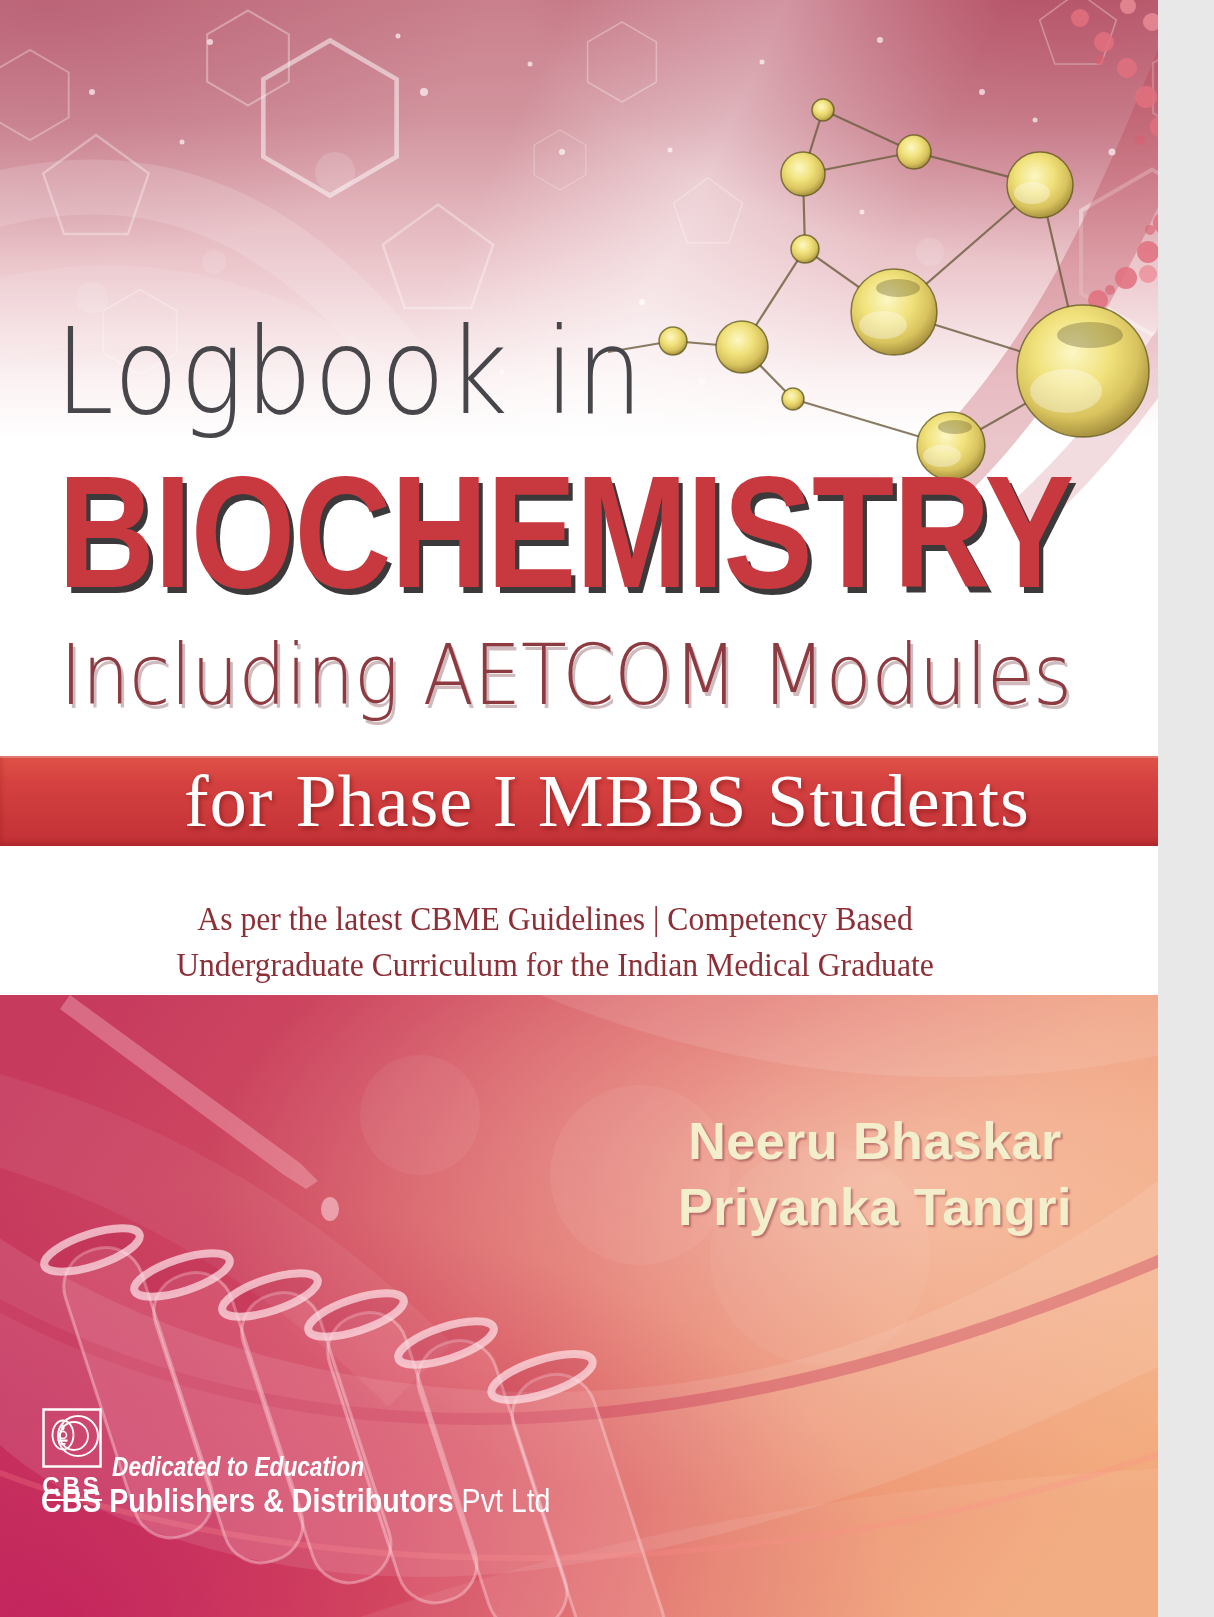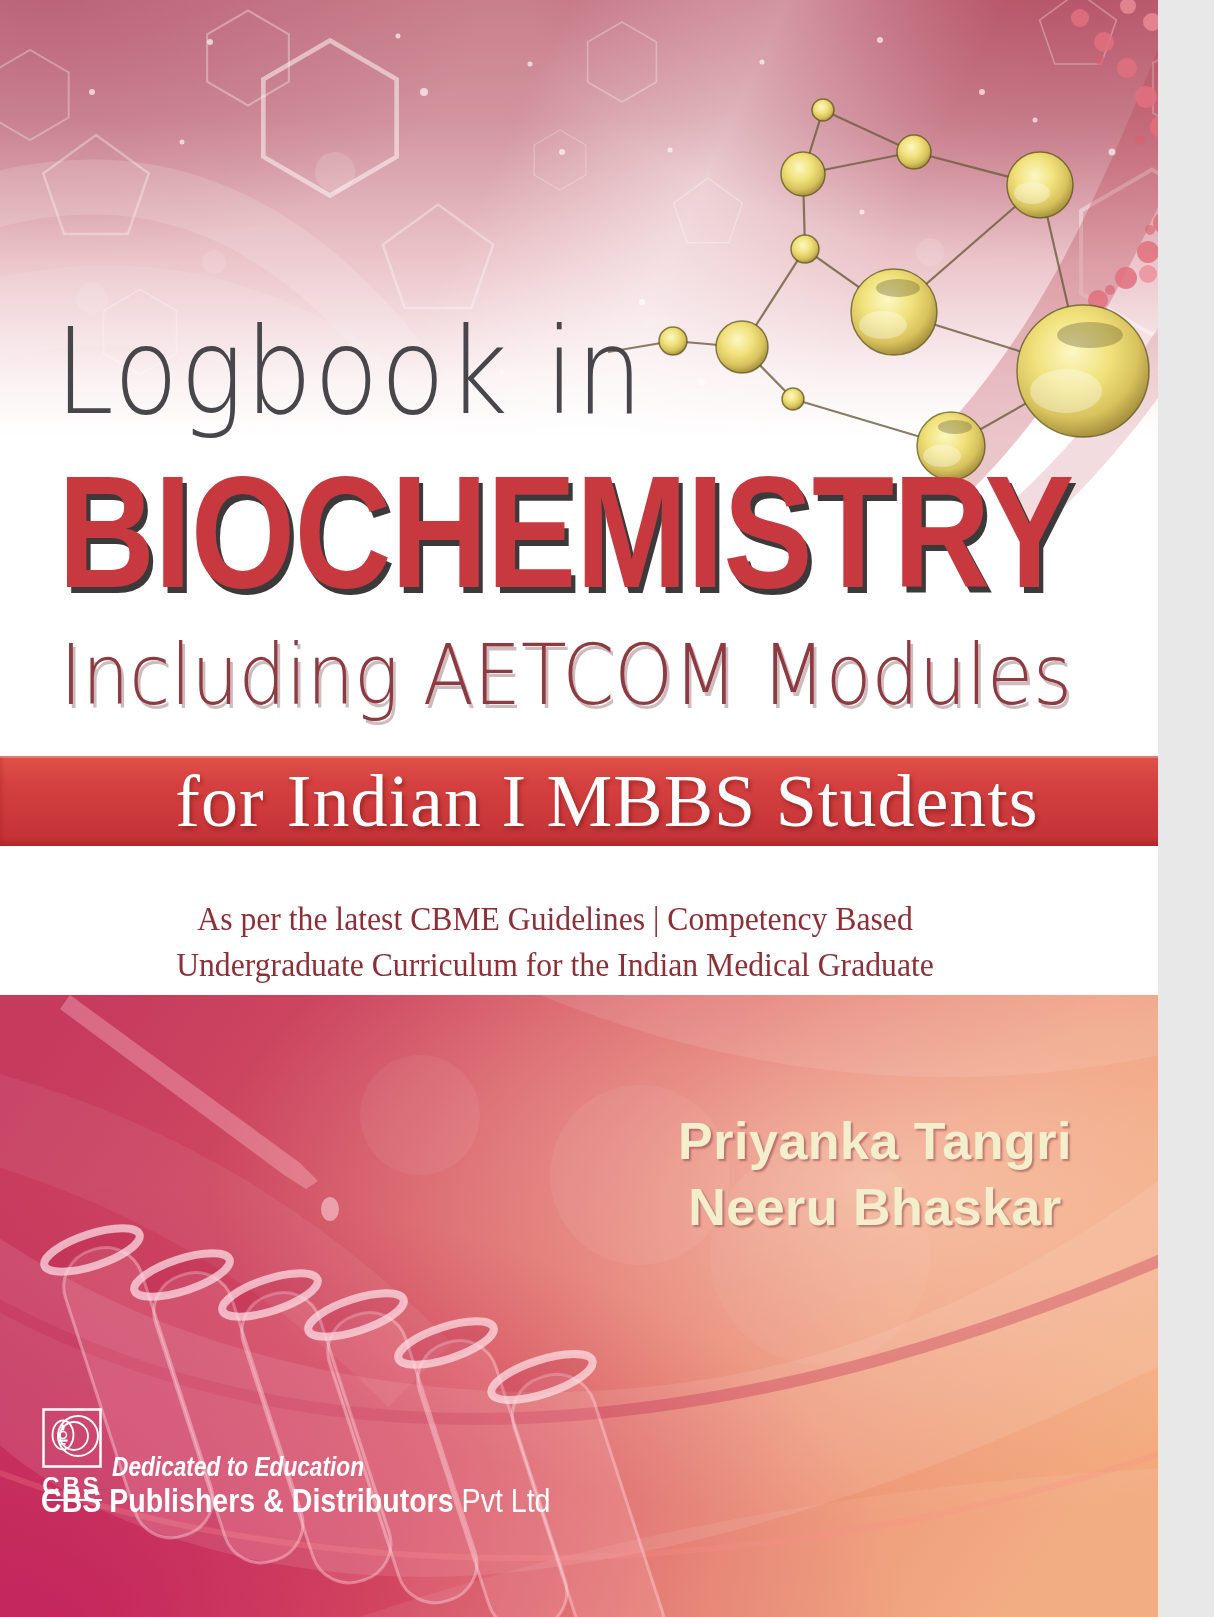--- a/index.html
+++ b/index.html
@@ -244,21 +244,21 @@
         <ellipse cx="955" cy="427" rx="17" ry="7" fill="#4a421e" opacity="0.30"></ellipse>
       </g>
     </svg>
   </div>
 
   <h1 class="title-prefix">Logbook in</h1>
   <h1 class="title-main">BIOCHEMISTRY</h1>
   <h2 class="title-sub">Including AETCOM Modules</h2>
 
   <div class="banner">
-    <div class="banner-text"><span class="banner-for">for</span><span>Indian I MBBS Students</span></div>
+    <div class="banner-text"><span class="banner-for">for</span><span>Phase I MBBS Students</span></div>
   </div>
 
   <div class="tagline">
     <div>As per the latest CBME Guidelines | Competency Based</div>
     <div>Undergraduate Curriculum for the Indian Medical Graduate</div>
   </div>
 
   <div class="bottom-art">
     <svg width="1214" height="622" viewBox="0 0 1214 622" preserveAspectRatio="none">
       <defs>
@@ -323,22 +323,22 @@
         </g>
         <g transform="translate(542,382) rotate(-18)">
           <rect x="-42" y="0" width="84" height="300" rx="40" fill="rgba(255,190,200,0.16)" stroke="rgba(255,220,228,0.40)" stroke-width="3"></rect>
           <ellipse cx="0" cy="0" rx="53" ry="17" fill="rgba(180,30,70,0.18)" stroke="rgba(255,228,234,0.70)" stroke-width="8"></ellipse>
         </g>
       </g>
     </svg>
   </div>
 
   <div class="authors">
+    <div>Neeru Bhaskar</div>
     <div>Priyanka Tangri</div>
-    <div>Neeru Bhaskar</div>
   </div>
 
   <div class="logo-wrap">
     <svg width="60" height="60" viewBox="0 0 60 60">
       <rect x="1.5" y="1.5" width="57" height="57" fill="none" stroke="#ffffff" stroke-width="2.5"></rect>
       <circle cx="36" cy="28" r="20" fill="none" stroke="#ffffff" stroke-width="2"></circle>
       <circle cx="32" cy="28" r="14" fill="none" stroke="#ffffff" stroke-width="1.8"></circle>
       <ellipse cx="21" cy="27" rx="10.5" ry="14.5" fill="none" stroke="#ffffff" stroke-width="1.8"></ellipse>
       <path d="M21,16 c2.2,3 2.2,5 0,7 c-2.2,-2 -2.2,-4 0,-7 Z" fill="#ffffff"></path>
       <circle cx="21" cy="27" r="3.5" fill="none" stroke="#ffffff" stroke-width="1.5"></circle>

